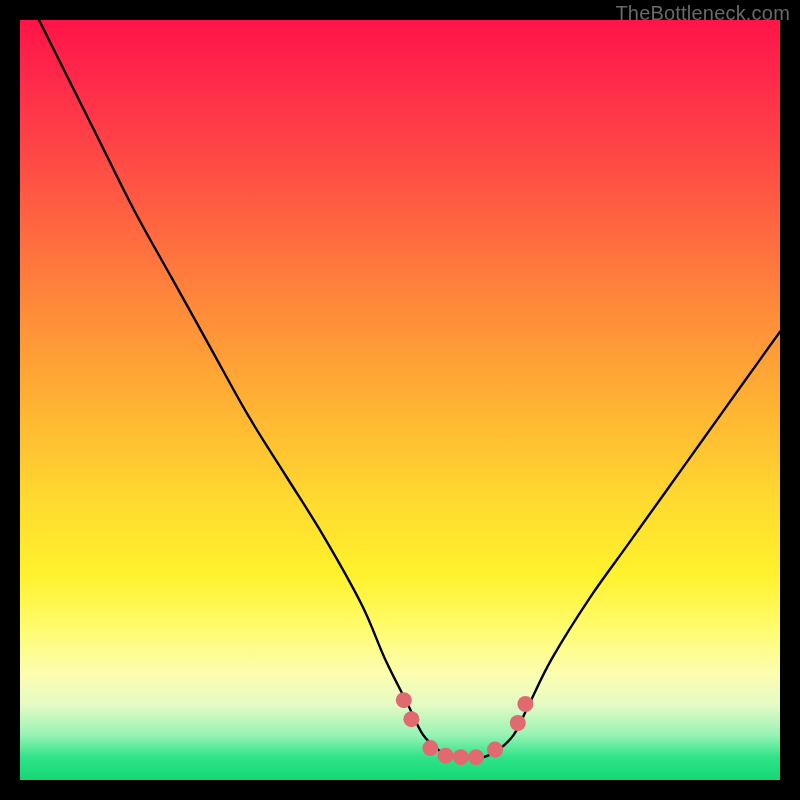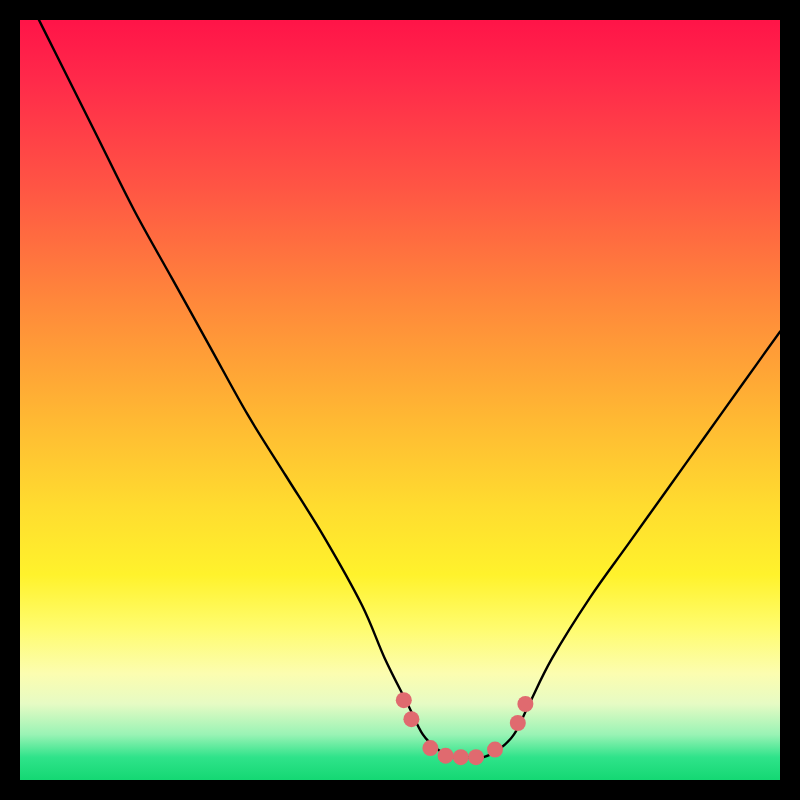--- a/index.html
+++ b/index.html
@@ -74,13 +74,14 @@
           <circle cx="425.60" cy="735.68" r="8" fill="#e06a6f"></circle>
           <circle cx="440.80" cy="737.20" r="8" fill="#e06a6f"></circle>
           <circle cx="456.00" cy="737.20" r="8" fill="#e06a6f"></circle>
           <circle cx="475.00" cy="729.60" r="8" fill="#e06a6f"></circle>
           <circle cx="497.80" cy="703.00" r="8" fill="#e06a6f"></circle>
           <circle cx="505.40" cy="684.00" r="8" fill="#e06a6f"></circle>
         </g>
     </svg>
   </div>
 
+  <div class="attribution">TheBottleneck.com</div>
 </div>
 
 </body></html>

